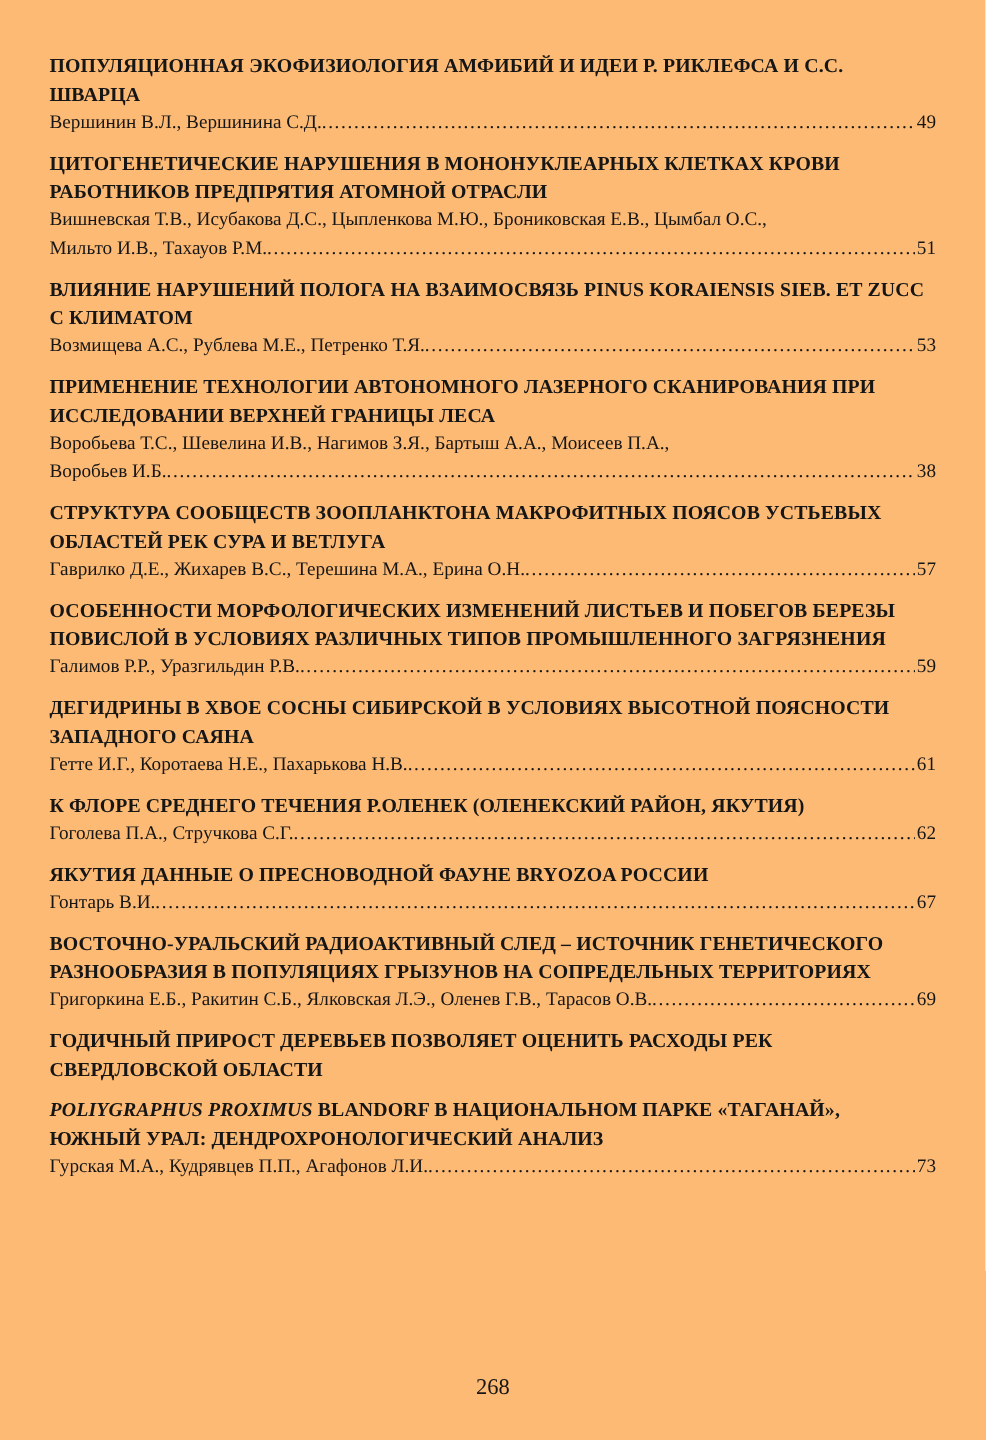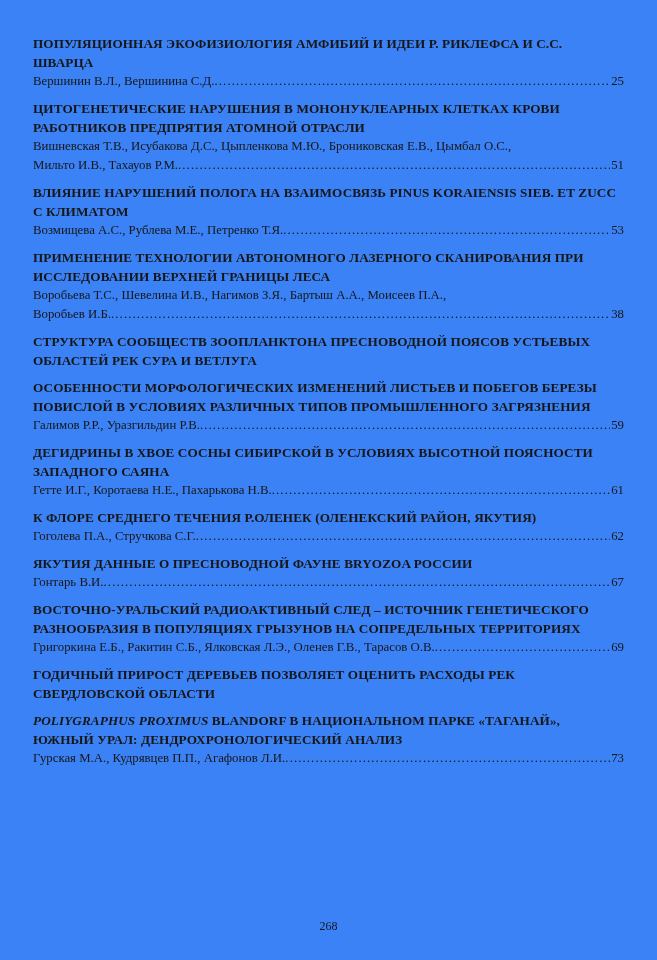--- a/index.html
+++ b/index.html
@@ -1,21 +1,21 @@
 <!DOCTYPE html>
 <html><head>
 <meta charset="utf-8">
 <style>
   * { box-sizing: border-box; }
   html, body { margin: 0; padding: 0; background: #ffffff; }
   .doc-page {
     width: 657px;
     height: 960px;
     margin: 0 auto;
-    background: #3b82f6;
+    background: #fdba74;
     position: relative;
     font-family: "Liberation Serif", "DejaVu Serif", serif;
     color: #161616;
     padding: 34px 33px 0 33px;
     overflow: hidden;
   }
   .toc { width: 100%; }
   .entry { margin-bottom: 8px; }
   .title {
     font-weight: 700;
@@ -45,34 +45,34 @@
     content: "........................................................................................................................................................................................................";
     letter-spacing: 1.1px;
   }
   .pagenum { white-space: nowrap; flex: 0 0 auto; padding-left: 1px; }
   .footer {
     position: absolute;
     bottom: 26px;
     left: 0;
     width: 100%;
     text-align: center;
-    font-size: 12px;
+    font-size: 15px;
   }
 </style>
 </head>
 <body>
 
 <div class="doc-page">
   <div class="toc" id="toc">
       <div class="entry">
         <div class="title"><span>ПОПУЛЯЦИОННАЯ ЭКОФИЗИОЛОГИЯ АМФИБИЙ И ИДЕИ Р. РИКЛЕФСА И С.С. ШВАРЦА</span></div>
         <div class="authors-row">
           <span class="authors-text">Вершинин В.Л., Вершинина С.Д.</span>
           <span class="leader"></span>
-          <span class="pagenum">25</span>
+          <span class="pagenum">49</span>
         </div>
       </div>
       <div class="entry">
         <div class="title"><span>ЦИТОГЕНЕТИЧЕСКИЕ НАРУШЕНИЯ В МОНОНУКЛЕАРНЫХ КЛЕТКАХ КРОВИ РАБОТНИКОВ ПРЕДПРЯТИЯ АТОМНОЙ ОТРАСЛИ</span></div>
         <div class="authors-line">Вишневская Т.В., Исубакова Д.С., Цыпленкова М.Ю., Брониковская Е.В., Цымбал О.С.,</div>
         <div class="authors-row">
           <span class="authors-text">Мильто И.В., Тахауов Р.М.</span>
           <span class="leader"></span>
           <span class="pagenum">51</span>
         </div>
@@ -88,21 +88,26 @@
       <div class="entry">
         <div class="title"><span>ПРИМЕНЕНИЕ ТЕХНОЛОГИИ АВТОНОМНОГО ЛАЗЕРНОГО СКАНИРОВАНИЯ ПРИ ИССЛЕДОВАНИИ ВЕРХНЕЙ ГРАНИЦЫ ЛЕСА</span></div>
         <div class="authors-line">Воробьева Т.С., Шевелина И.В., Нагимов З.Я., Бартыш А.А., Моисеев П.А.,</div>
         <div class="authors-row">
           <span class="authors-text">Воробьев И.Б.</span>
           <span class="leader"></span>
           <span class="pagenum">38</span>
         </div>
       </div>
       <div class="entry">
-        <div class="title"><span>СТРУКТУРА СООБЩЕСТВ ЗООПЛАНКТОНА ПРЕСНОВОДНОЙ ПОЯСОВ УСТЬЕВЫХ ОБЛАСТЕЙ РЕК СУРА И ВЕТЛУГА</span></div>
+        <div class="title"><span>СТРУКТУРА СООБЩЕСТВ ЗООПЛАНКТОНА МАКРОФИТНЫХ ПОЯСОВ УСТЬЕВЫХ ОБЛАСТЕЙ РЕК СУРА И ВЕТЛУГА</span></div>
+        <div class="authors-row">
+          <span class="authors-text">Гаврилко Д.Е., Жихарев В.С., Терешина М.А., Ерина О.Н.</span>
+          <span class="leader"></span>
+          <span class="pagenum">57</span>
+        </div>
       </div>
       <div class="entry">
         <div class="title"><span>ОСОБЕННОСТИ МОРФОЛОГИЧЕСКИХ ИЗМЕНЕНИЙ ЛИСТЬЕВ И ПОБЕГОВ БЕРЕЗЫ ПОВИСЛОЙ В УСЛОВИЯХ РАЗЛИЧНЫХ ТИПОВ ПРОМЫШЛЕННОГО ЗАГРЯЗНЕНИЯ</span></div>
         <div class="authors-row">
           <span class="authors-text">Галимов Р.Р., Уразгильдин Р.В.</span>
           <span class="leader"></span>
           <span class="pagenum">59</span>
         </div>
       </div>
       <div class="entry">

